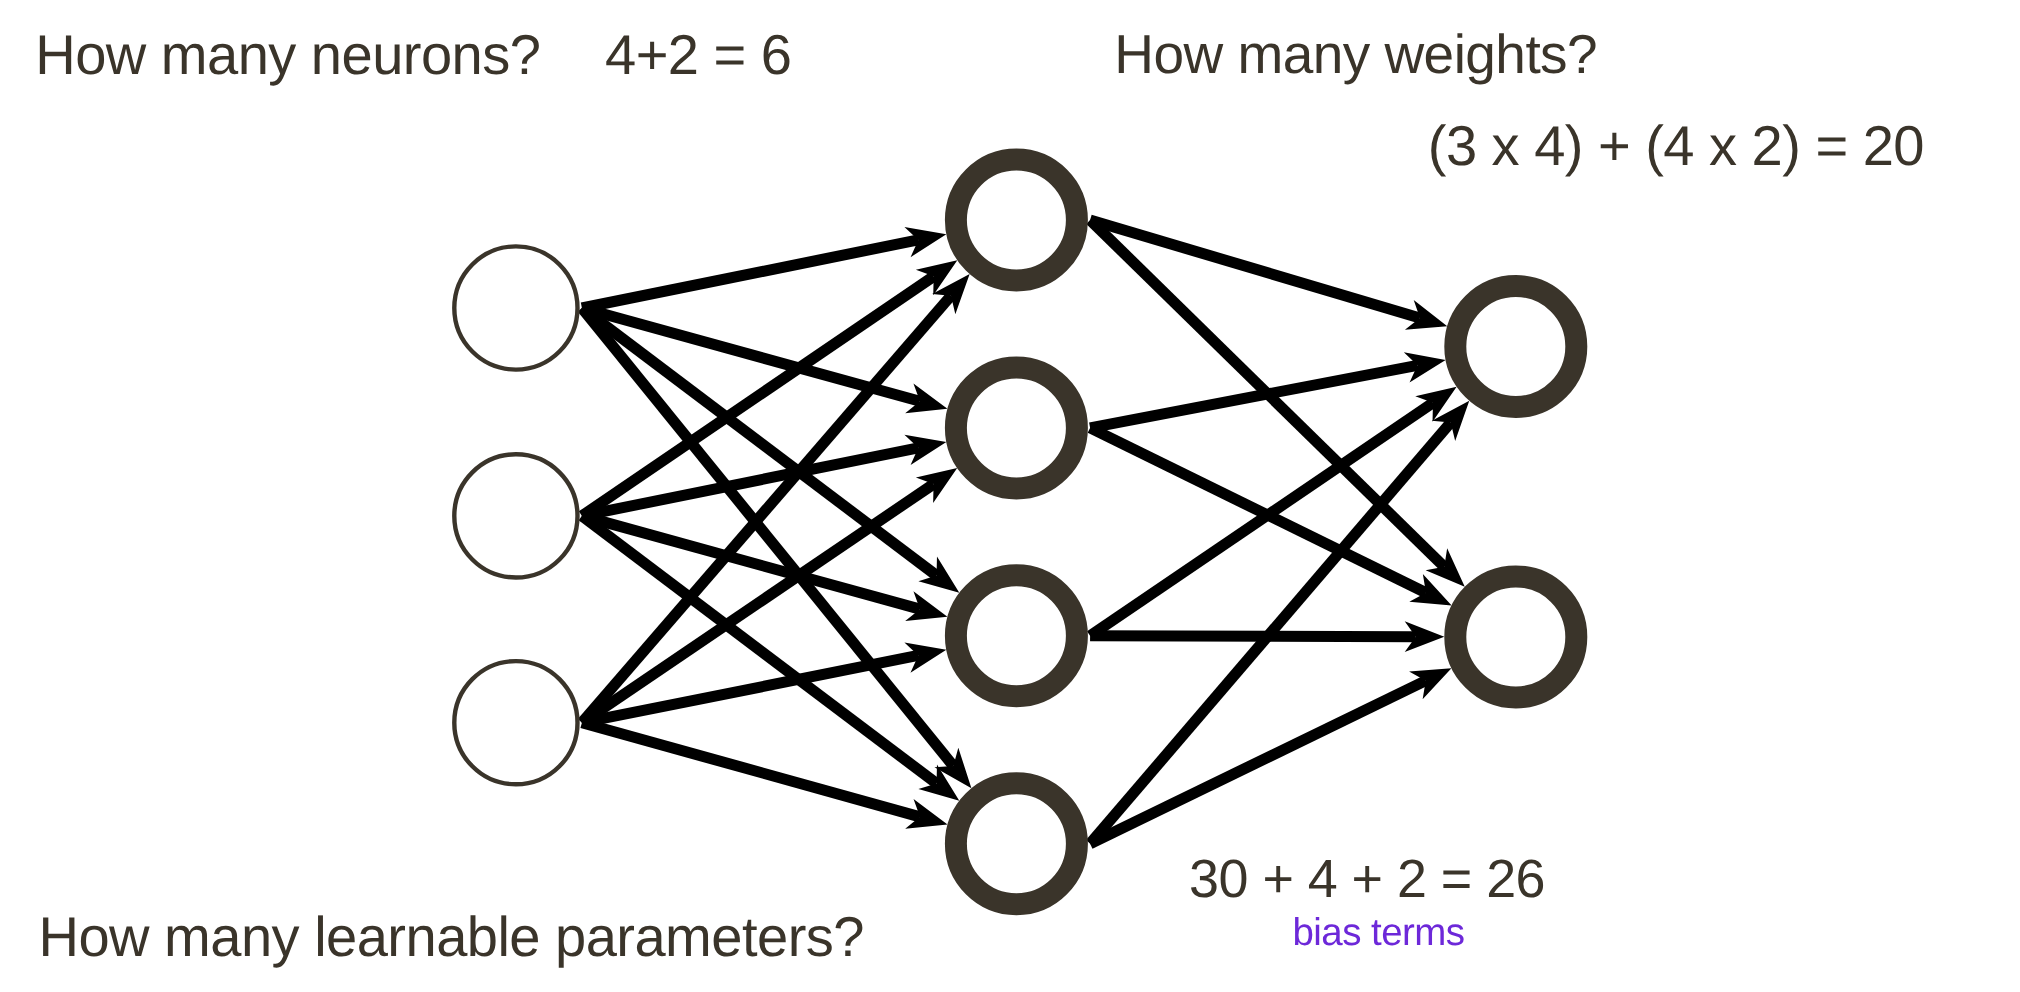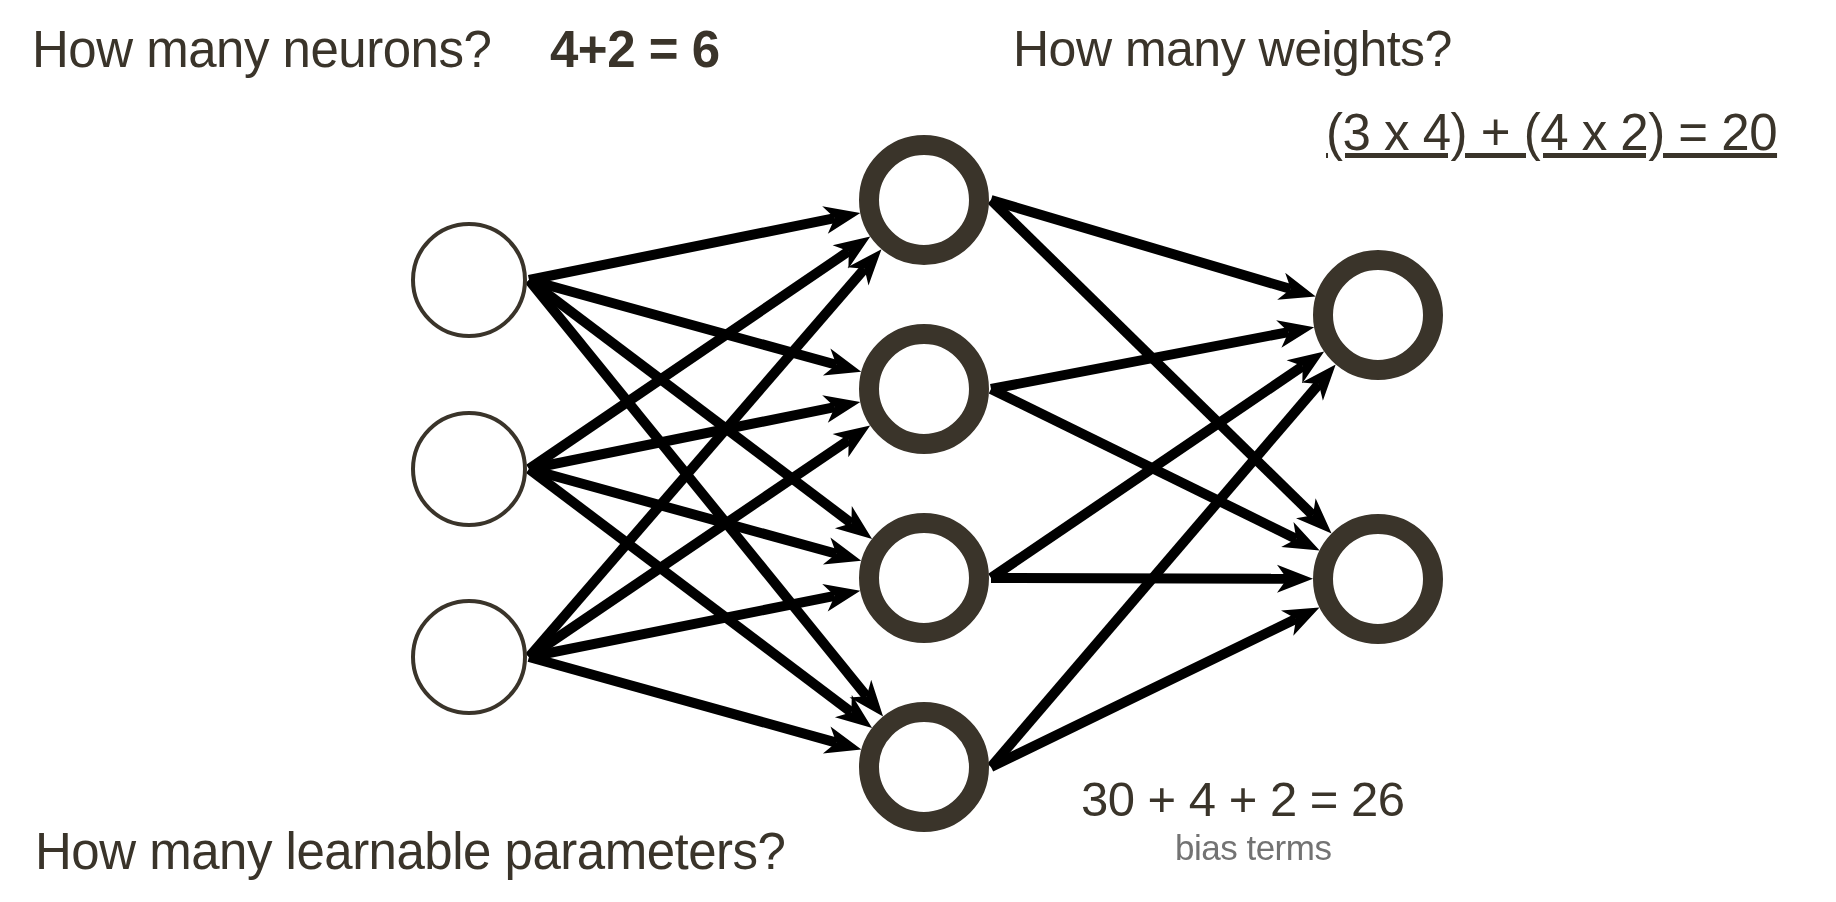--- a/index.html
+++ b/index.html
@@ -1,24 +1,24 @@
 <!DOCTYPE html>
 <html><head>
 <meta charset="utf-8">
 <style>
   html, body { margin: 0; padding: 0; background: #ffffff; }
   body { width: 1836px; height: 902px; position: relative; overflow: hidden;
          font-family: "Liberation Sans", "DejaVu Sans", sans-serif; color: #3a342a; }
   .txt { position: absolute; white-space: nowrap; line-height: 1; letter-spacing: -0.5px; text-align: right; }
   #q-neurons { left: 32px; top: 24px; font-size: 51px; }
-  #a-neurons { left: 550px; top: 24px; font-size: 51px; font-weight: bold; }
+  #a-neurons { left: 550px; top: 24px; font-size: 51px; }
   #q-weights { left: 1013px; top: 24px; font-size: 50px; }
-  #a-weights { left: 1326px; top: 107px; font-size: 51px; text-decoration: underline; }
+  #a-weights { left: 1298px; top: 107px; font-size: 51px; }
   #a-params { left: 1081px; top: 775px; font-size: 49px; }
-  #bias-label { left: 1175px; top: 830px; font-size: 35px; color: #737373; }
+  #bias-label { left: 1175px; top: 830px; font-size: 35px; color: #6d28d9; }
   #q-params { left: 35px; top: 826px; font-size: 51px; }
   svg#net { position: absolute; left: 0; top: 0; }
 </style>
 </head>
 <body>
 
 <div class="txt" id="q-neurons">How many neurons?</div>
 <div class="txt" id="a-neurons">4+2 = 6</div>
 <div class="txt" id="q-weights">How many weights?</div>
 <div class="txt" id="a-weights">(3 x 4) + (4 x 2) = 20</div>

